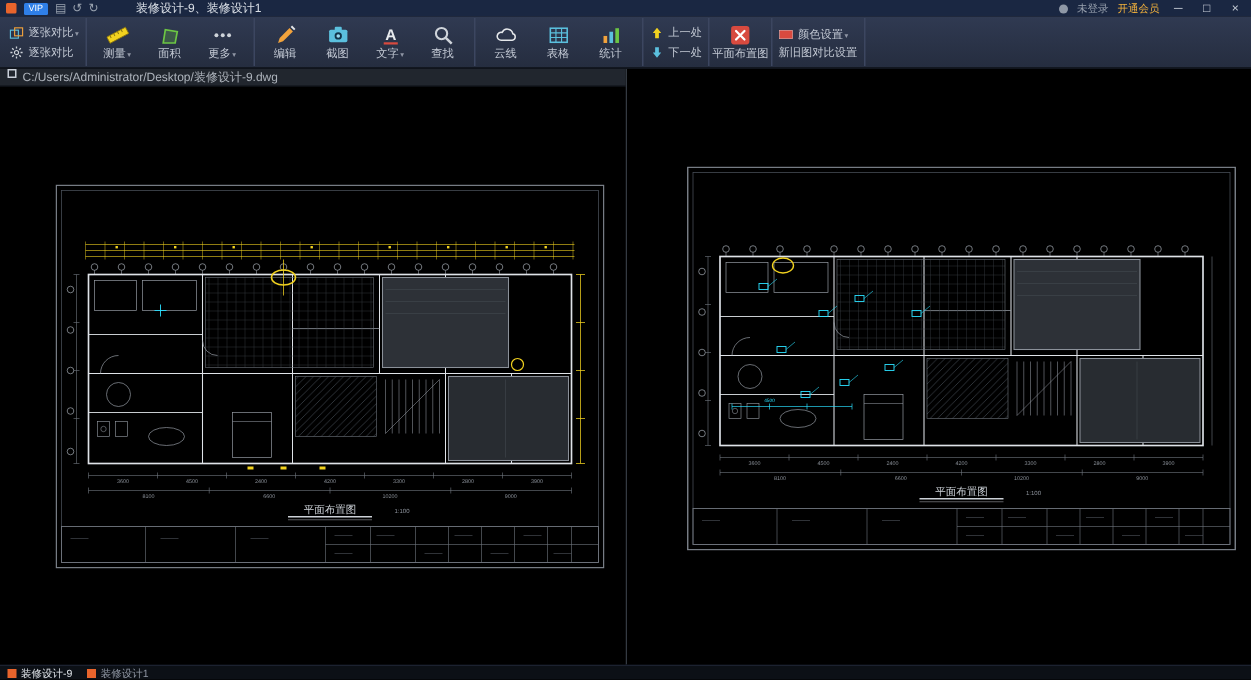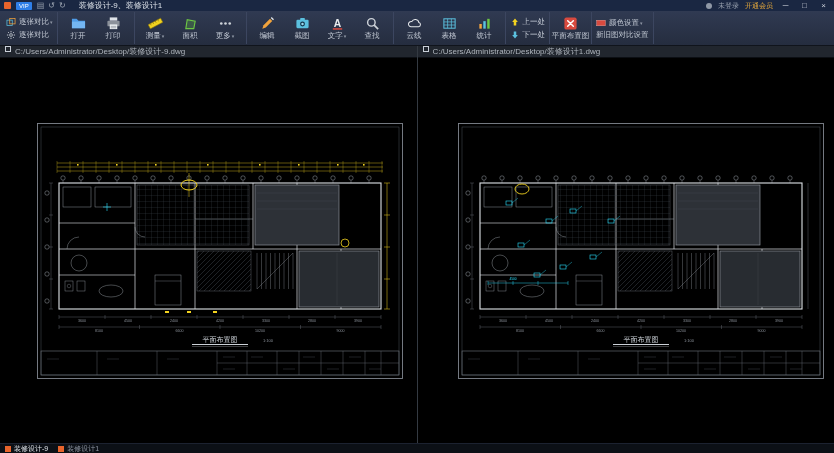--- a/index.html
+++ b/index.html
@@ -6,21 +6,21 @@
   html,body{width:834px;height:453px;overflow:hidden;background:#05070a;
     font-family:"Liberation Sans",sans-serif}
   .app{width:834px;height:453px;display:flex;flex-direction:column}
 
   
   .titlebar{height:11px;background:#1a2742;display:flex;align-items:center;
     padding:0 4px;gap:5px;font-size:8px;color:#c9cfd8;flex:0 0 auto}
   .logo{width:7px;height:7px;background:#e8642c;border-radius:1px;flex:0 0 auto}
   .vip{background:#2f7fe8;color:#fff;font-size:6px;line-height:8px;padding:0 3px;border-radius:1px}
   .qicon{font-size:8px;line-height:1;color:#9aa3b0}
-  .tb-title{font-size:8px;color:#dbe0e7;margin-left:8px;white-space:nowrap}
+  .tb-title{font-size:8px;color:#dbe0e7;margin-left:20px;white-space:nowrap}
   .tb-right{margin-left:auto;display:flex;align-items:center;gap:6px}
   .user-dot{width:6px;height:6px;border-radius:50%;background:#8f98a6}
   .user{color:#9aa3b0;font-size:7px}
   .member{color:#f2b13c;font-size:7px}
   .winbtn{width:13px;text-align:center;font-size:8px;line-height:11px;color:#c9cfd8}
 
   
   .ribbon{height:35px;background:linear-gradient(#303a52,#252d3f);
     border-bottom:1px solid #10141c;display:flex;align-items:stretch;
     padding:1px 2px;flex:0 0 auto}
@@ -97,43 +97,20 @@
             <span class="ricon-sm">
               <svg viewBox="0 0 16 16">
                 <circle cx="8" cy="8" r="2.2" fill="none" stroke="#cfd4da" stroke-width="1.2"></circle>
                 <g stroke="#cfd4da" stroke-width="1.4">
                   <path d="M8 1.5v2.2M8 12.3v2.2M1.5 8h2.2M12.3 8h2.2M3.4 3.4l1.6 1.6M11 11l1.6 1.6M12.6 3.4L11 5M5 11l-1.6 1.6"></path>
                 </g>
               </svg>
             </span>
             <span class="rlabel">逐张对比</span>
           </div>
-        </div>
-      </div>
-      <div class="rgroup">
-        <div class="rbtn">
-          <span class="ricon">
-            <svg viewBox="0 0 16 16">
-              <path d="M1 3h5l2 2h7v8H1z" fill="#4f9ce8"></path>
-              <path d="M1 6h14v7H1z" fill="#74b6f2"></path>
-            </svg>
-          </span>
-          <span class="rlabel">打开</span>
-        </div>
-        <div class="rbtn">
-          <span class="ricon">
-            <svg viewBox="0 0 16 16">
-              <rect x="4" y="1.5" width="8" height="3.5" fill="#dfe3e8"></rect>
-              <rect x="1.5" y="5" width="13" height="6" rx="1" fill="#8b919a"></rect>
-              <rect x="4" y="9" width="8" height="5" fill="#eef1f4"></rect>
-              <line x1="5" y1="11" x2="11" y2="11" stroke="#8b919a" stroke-width="0.8"></line>
-              <line x1="5" y1="12.6" x2="11" y2="12.6" stroke="#8b919a" stroke-width="0.8"></line>
-            </svg>
-          </span>
-          <span class="rlabel">打印</span>
         </div>
       </div>
       <div class="rgroup">
         <div class="rbtn">
           <span class="ricon">
             <svg viewBox="0 0 16 16">
               <g transform="rotate(-28 8 8)">
                 <rect x="0.5" y="5.5" width="15" height="5" fill="#f2d21f" stroke="#8a7510" stroke-width="0.6"></rect>
                 <path d="M3 5.5v2M6 5.5v2M9 5.5v2M12 5.5v2" stroke="#8a7510" stroke-width="0.7"></path>
               </g>
@@ -485,24 +462,20 @@
             <line x1="214" y1="234" x2="226" y2="234" stroke="#5a606a" stroke-width="0.35"></line>
             <line x1="246" y1="246" x2="258" y2="246" stroke="#5a606a" stroke-width="0.35"></line>
             <line x1="266" y1="234" x2="278" y2="234" stroke="#5a606a" stroke-width="0.35"></line>
             <line x1="290" y1="246" x2="302" y2="246" stroke="#5a606a" stroke-width="0.35"></line>
             <line x1="312" y1="234" x2="324" y2="234" stroke="#5a606a" stroke-width="0.35"></line>
             <line x1="332" y1="246" x2="344" y2="246" stroke="#5a606a" stroke-width="0.35"></line>
           </svg>
       </div>
     </div>
     <div class="viewport">
-      <div class="vheader">
-        <span class="vicon"></span>
-        <span class="vpath">C:/Users/Administrator/Desktop/装修设计1.dwg</span>
-      </div>
       <div class="canvas">
         <svg id="plan1" class="plan pl-right" width="366" height="256" viewBox="0 0 366 256">
             <defs>
               <pattern id="grid1" width="6" height="6" patternUnits="userSpaceOnUse">
                 <path d="M6 0H0V6" fill="none" stroke="#3c424a" stroke-width="0.5"></path>
               </pattern>
               <pattern id="diag1" width="5" height="5" patternUnits="userSpaceOnUse">
                 <path d="M0 5L5 0" fill="none" stroke="#3c424a" stroke-width="0.5"></path>
               </pattern>
             </defs>

